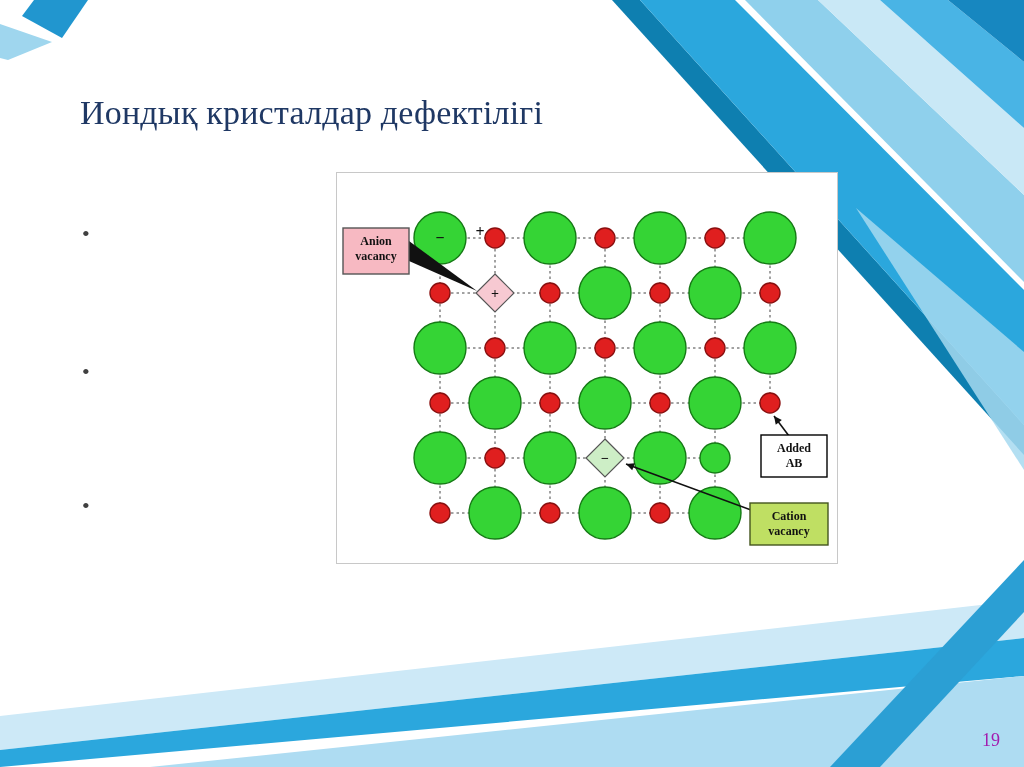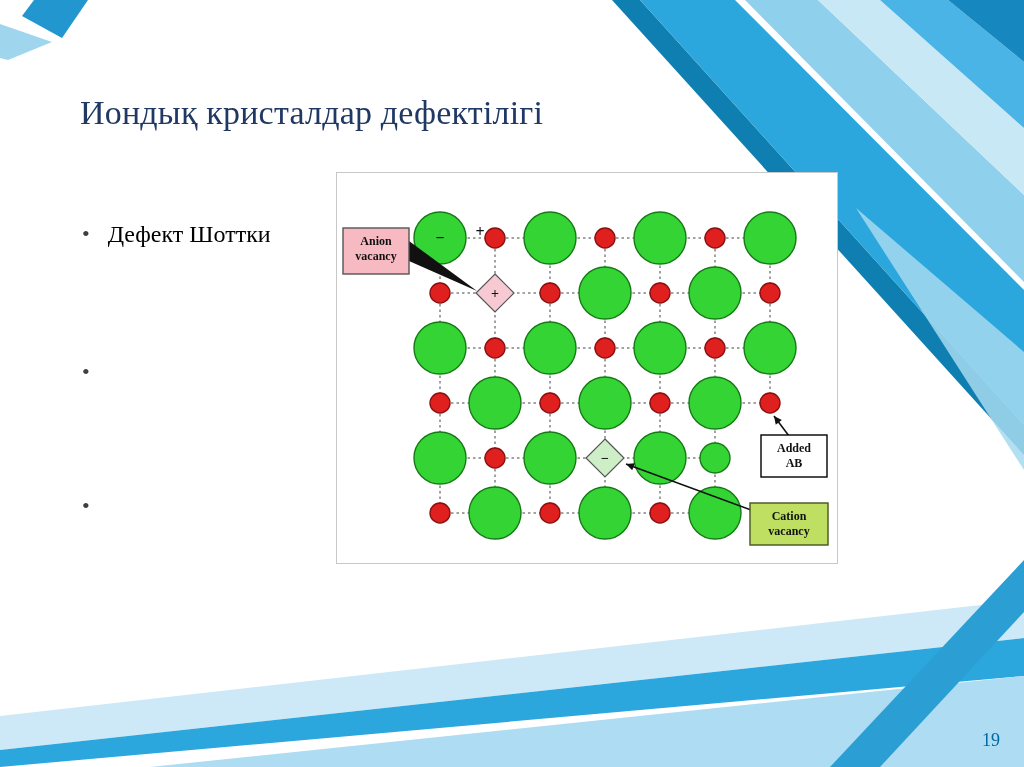--- a/index.html
+++ b/index.html
@@ -1,29 +1,29 @@
 <!DOCTYPE html>
 <html><head>
 <meta charset="utf-8">
 <style>
   * { margin:0; padding:0; box-sizing:border-box; }
   html,body { width:1024px; height:767px; }
   body { position:relative; background:#ffffff; overflow:hidden;
          font-family:"Liberation Serif", serif; }
   .decor { position:absolute; left:0; top:0; width:1024px; height:767px; z-index:0; }
-  .content { position:absolute; left:0; top:0; width:1024px; height:705px; z-index:1;text-align:center; }
+  .content { position:absolute; left:0; top:0; width:1024px; height:705px; z-index:1; }
   .title { position:absolute; left:80px; top:94px; font-size:34px; font-weight:400;
            color:#1f3864; letter-spacing:.2px; white-space:nowrap; }
   .bullet { position:absolute; display:flex; gap:17px; color:#000; }
   .bullet .dot  { font-size:22px; line-height:32px; color:#404040; }
   .bullet .text { font-size:24px; line-height:32px; width:165px; }
   .diagram { position:absolute; left:336px; top:172px; width:502px; height:392px;
              background:#ffffff; border:1px solid #c8c8c8; }
   .diagram svg text { font-family:"Liberation Serif", serif; }
-  .pagenum { position:absolute; left:982px; top:730px; font-size:18px; color:#0369a1; }
+  .pagenum { position:absolute; left:982px; top:730px; font-size:18px; color:#a21caf; }
 </style>
 </head>
 <body>
 
 <svg class="decor" viewBox="0 0 1024 767">
 
   <polygon points="34,0 88,0 62,38 22,16" fill="#2196cf"></polygon>
   <polygon points="0,24 52,42 8,60 0,58" fill="#9fd6ee"></polygon>
 
   <polygon points="612,0 640,0 1024,425 1024,455" fill="#0e7fb0"></polygon>
@@ -39,21 +39,20 @@
   <polygon points="150,767 1024,676 1024,767" fill="#aedcf2"></polygon>
   <polygon points="830,767 1024,560 1024,612 880,767" fill="#2b9fd4"></polygon>
 </svg>
 
 <div class="content">
 
   <h1 class="title">Иондық кристалдар дефектілігі</h1>
 
   <div class="bullet" style="left:82px; top:218px;">
     <span class="dot">•</span>
-    <span class="text">Дефект Шоттки</span>
   </div>
 
   <div class="bullet" style="left:82px; top:356px;">
     <span class="dot">•</span>
   </div>
 
   <div class="bullet" style="left:82px; top:490px;">
     <span class="dot">•</span>
   </div>
 

